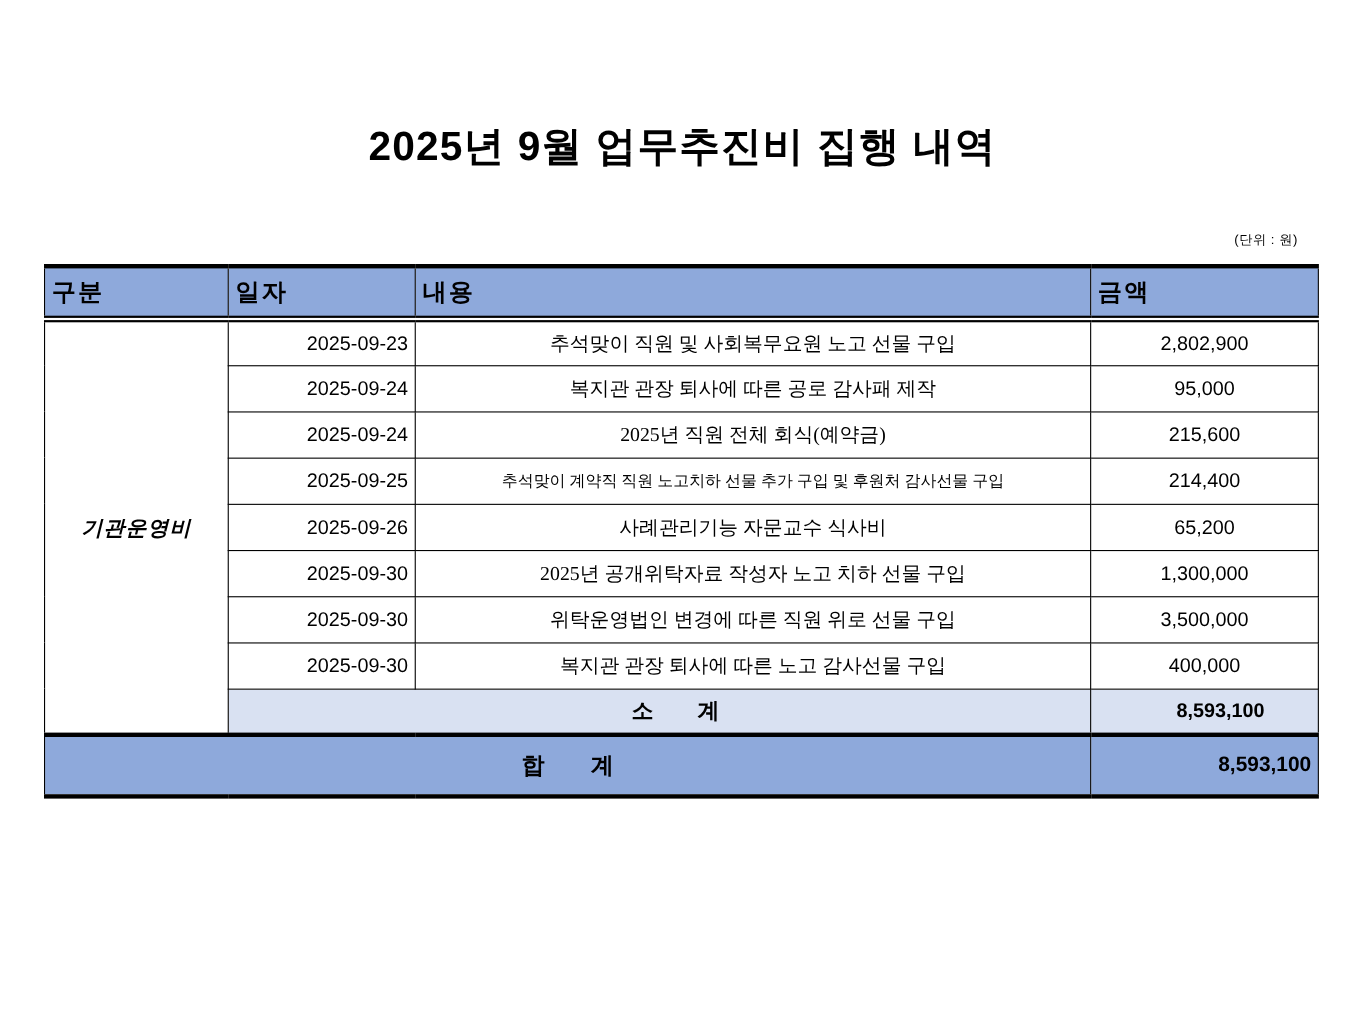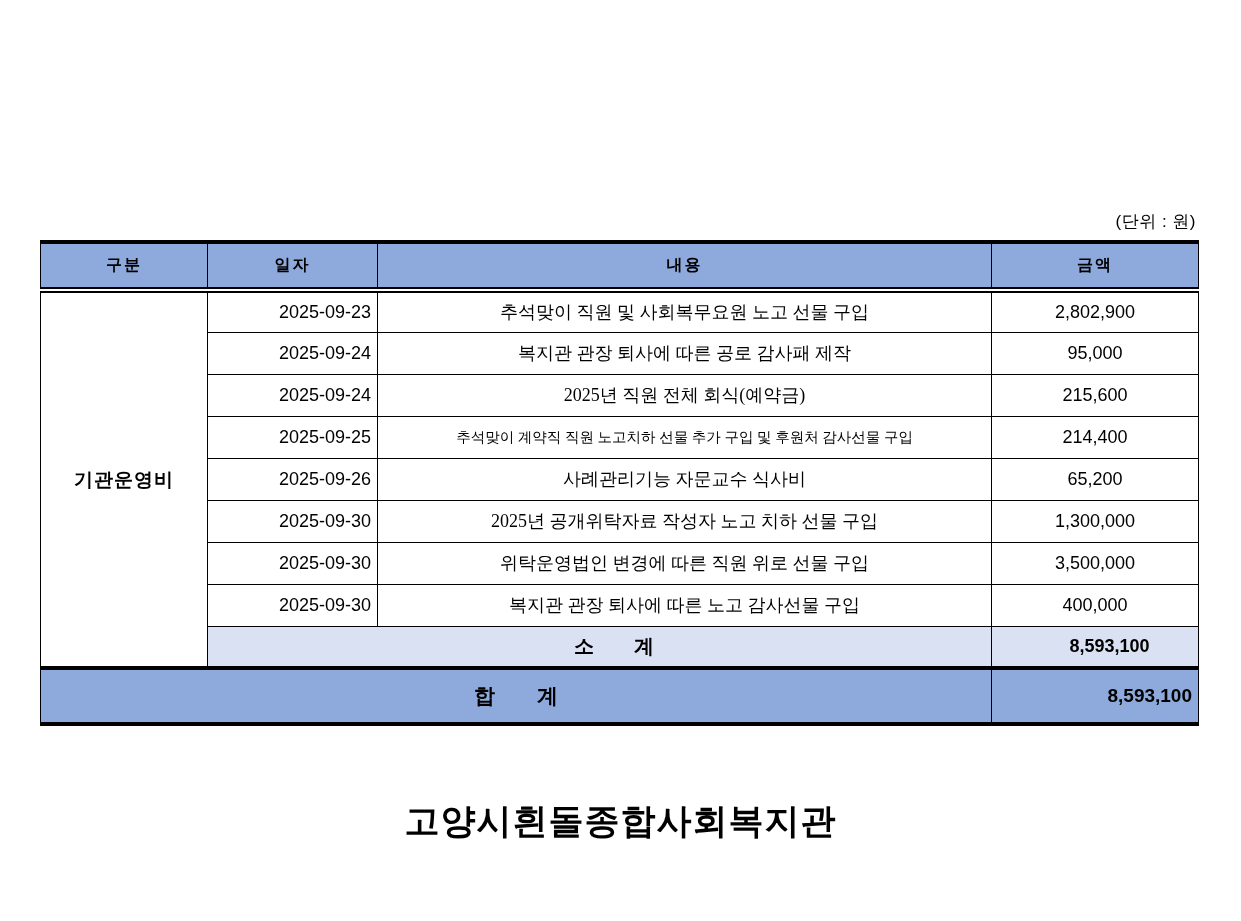--- a/index.html
+++ b/index.html
@@ -25,23 +25,23 @@
     letter-spacing: 1px;
   }
   .table-wrap {
     position: absolute;
     left: 40px;
     top: 240px;
     width: 1158px;
   }
   .unit-label {
     position: absolute;
-    right: 2px;
+    right: 18px;
     top: -30px;
-    font-size: 17px;
+    font-size: 12px;
     letter-spacing: 0.5px;
   }
   table.expense {
     border-collapse: collapse;
     table-layout: fixed;
     width: 1158px;
     font-size: 18px;
   }
   col.c-cat  { width: 167px; }
   col.c-date { width: 170px; }
@@ -50,34 +50,35 @@
 
   table.expense td, table.expense th {
     border: 1.5px solid var(--border, #000);
     padding: 0 6px;
     overflow: hidden;
     white-space: nowrap;
   }
   tr.head th {
     background: var(--header-fill, #8EA9DB);
     height: 43px;
-    font-size: 16px;
+    font-size: 22px;
     font-weight: 700;
     border-top: 4px solid var(--border, #000);
     border-bottom: 6px double var(--border, #000);
-    text-align: center;
+    text-align: left;
     letter-spacing: 2px;
   }
   tr.body-row { height: 42px; }
   td.cell-cat {
     text-align: center;
     font-weight: 700;
     font-size: 19px;
     letter-spacing: 1px;
     background: #ffffff;
+    font-style: italic;
   }
   td.cell-date { text-align: right; }
   td.cell-desc { text-align: center; font-family: Liberation Serif, serif; }
   td.desc-small { font-size: 14.5px; padding: 0 2px; text-align: center; }
   td.cell-amt  { text-align: center; padding-right: 10px; }
 
   tr.subtotal-row { height: 42px; }
   tr.subtotal-row td {
     background: var(--subtotal-fill, #D9E1F2);
     padding-left: 35px;
@@ -111,20 +112,21 @@
     font-size: 35px;
     font-weight: 700;
     letter-spacing: 1px;
   }
 </style>
 </head>
 <body>
 
 <div class="page">
 
+  <h1 class="doc-title">2025년 9월 업무추진비 집행 내역</h1>
 
   <div class="table-wrap">
     <div class="unit-label">(단위 : 원)</div>
 
     <table class="expense">
       <colgroup>
         <col class="c-cat">
           <col class="c-date">
           <col class="c-desc">
           <col class="c-amt">
@@ -185,15 +187,14 @@
         </tr>
 
         <tr class="total-row">
           <td class="total-label" colspan="3">합　　계</td>
           <td class="cell-amt">8,593,100</td>
         </tr>
       </tbody>
     </table>
   </div>
 
-  <div class="org-footer">고양시흰돌종합사회복지관</div>
 
 </div>
 
 </body></html>

